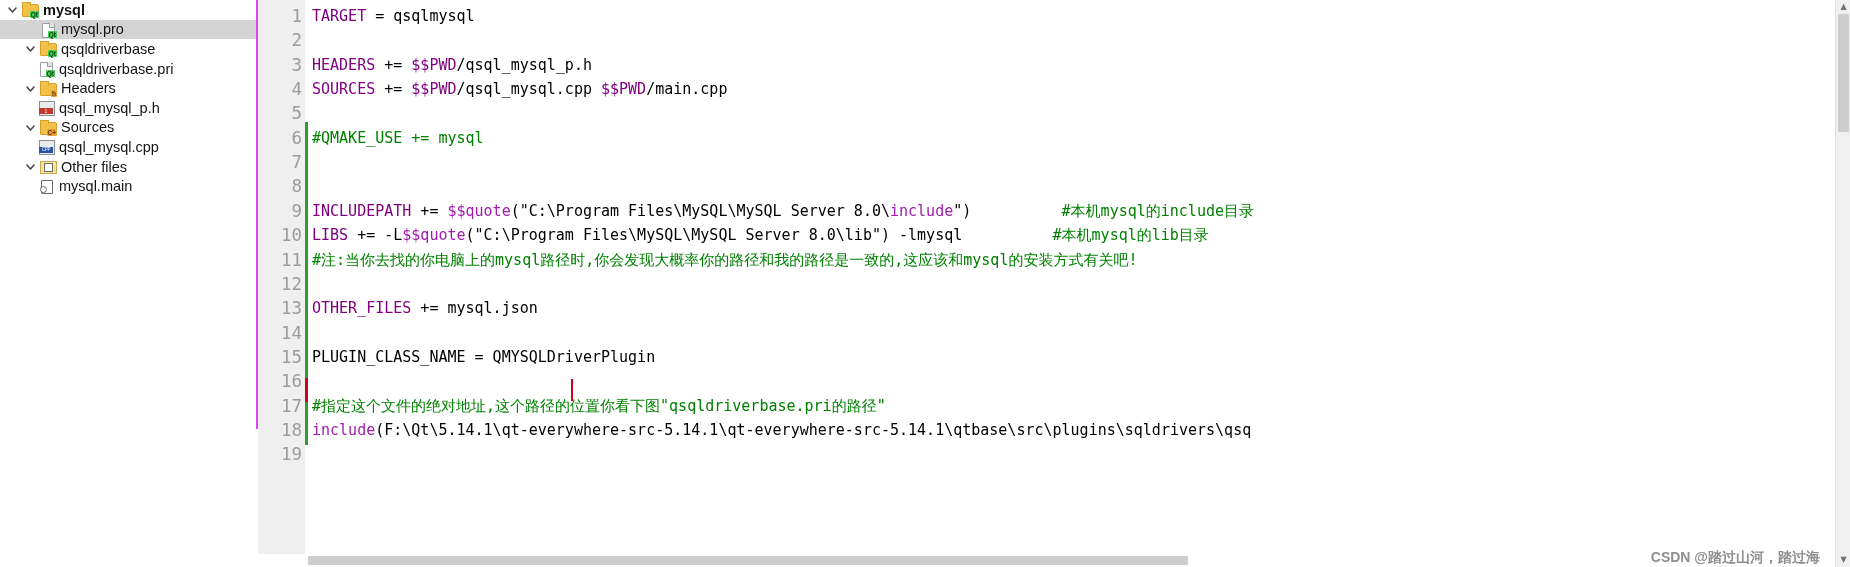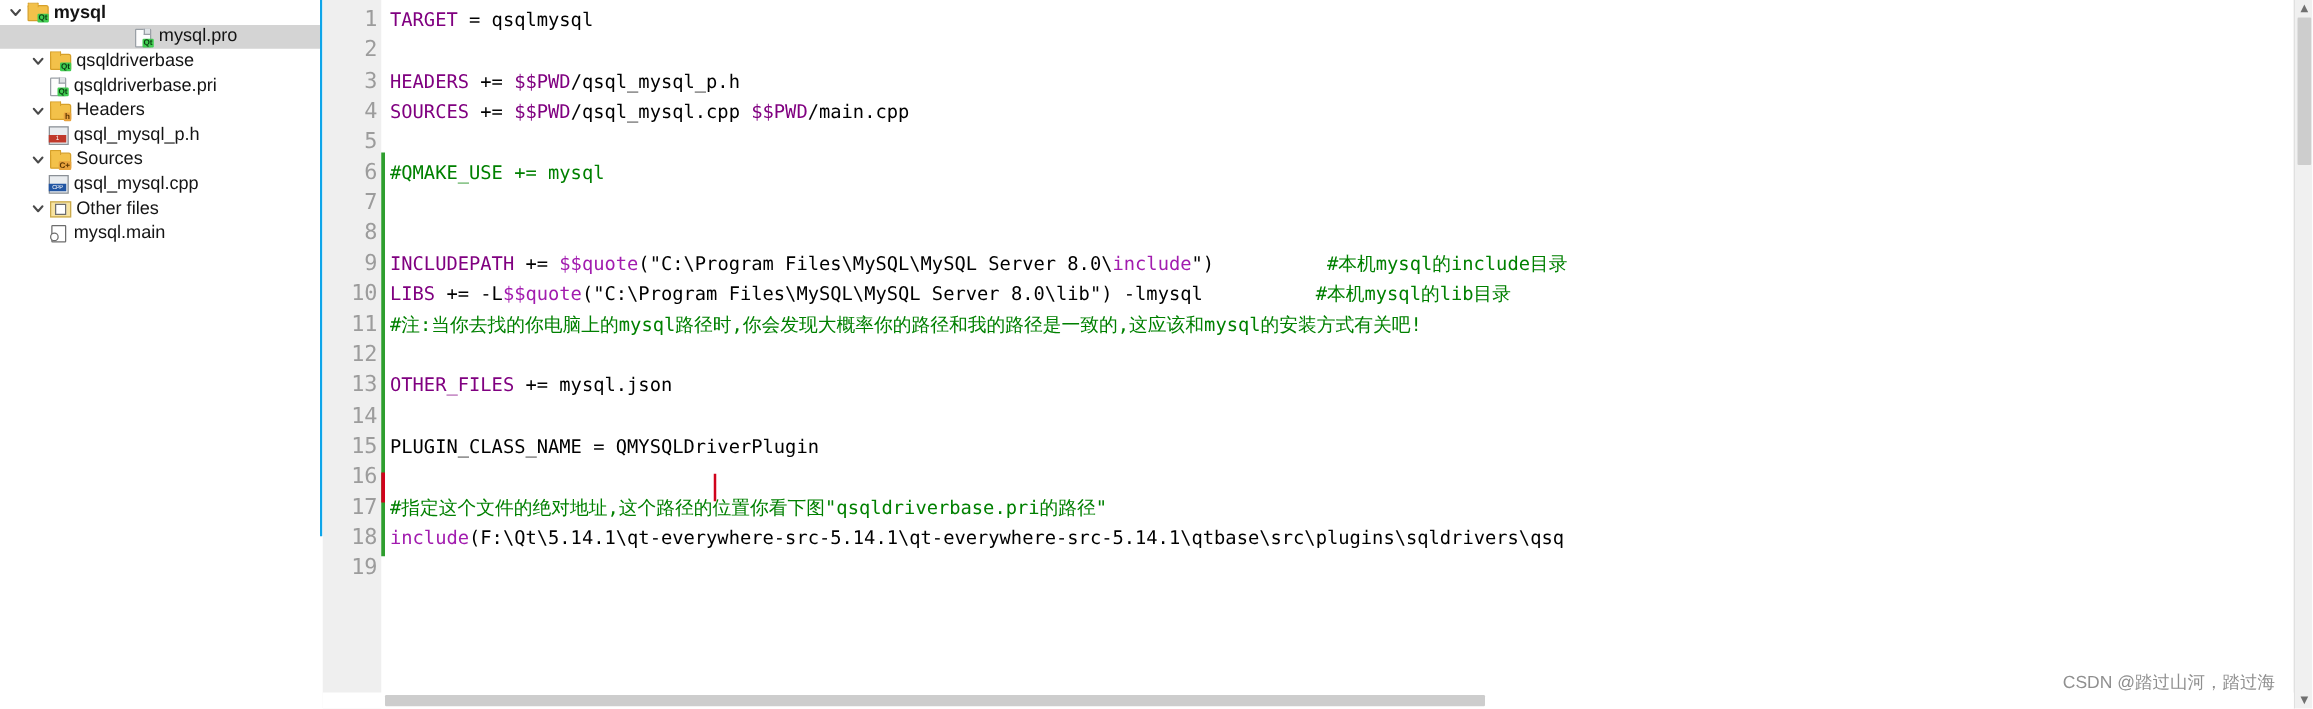--- a/index.html
+++ b/index.html
@@ -15,37 +15,37 @@
     display: flex;
     position: relative;
     background: #ffffff;
   }
 
   
   #sidebar {
     width: 258px;
     height: 429px;
     background: #ffffff;
-    border-right: 2px solid #0ea5e9;
+    border-right: 2px solid #d946ef;
     position: relative;
     flex: 0 0 258px;
     padding-top: 0px;
     overflow: hidden;
   }
   .tree-row {
     display: flex;
     align-items: center;
     height: 19.6px;
     white-space: nowrap;
     font-size: 14.5px;
     color: #1a1a1a;
     font-family: "Liberation Sans", sans-serif;
     position: relative;
   }
-  .tree-row.selected { background: #d4d4d4; justify-content: center; }
+  .tree-row.selected { background: #d4d4d4; }
   .tree-row.bold .lbl { font-weight: bold; }
   .chev {
     width: 13px; height: 13px;
     margin-right: 3px;
     flex: 0 0 13px;
     position: relative;
   }
   .chev svg { display:block; }
   .chev.empty { visibility: hidden; }
   .ficon {
@@ -275,25 +275,26 @@
     position: absolute;
     left: 50px; top: 2px;
     width: 880px; height: 9px;
     background: #cdcdcd;
     border-radius: 1px;
   }
 
   #watermark {
     position: absolute;
     right: 30px;
-    bottom: 12px;
+    bottom: 0;
     font-size: 14px;
     color: #8f8f8f;
     font-family: "Liberation Sans", sans-serif;
     white-space: nowrap;
+    font-weight: bold;
   }
 </style>
 </head>
 <body>
 
 <div id="app">
 
   <div id="sidebar">
     <div id="tree-list">
         <div class="tree-row ind0 bold">

